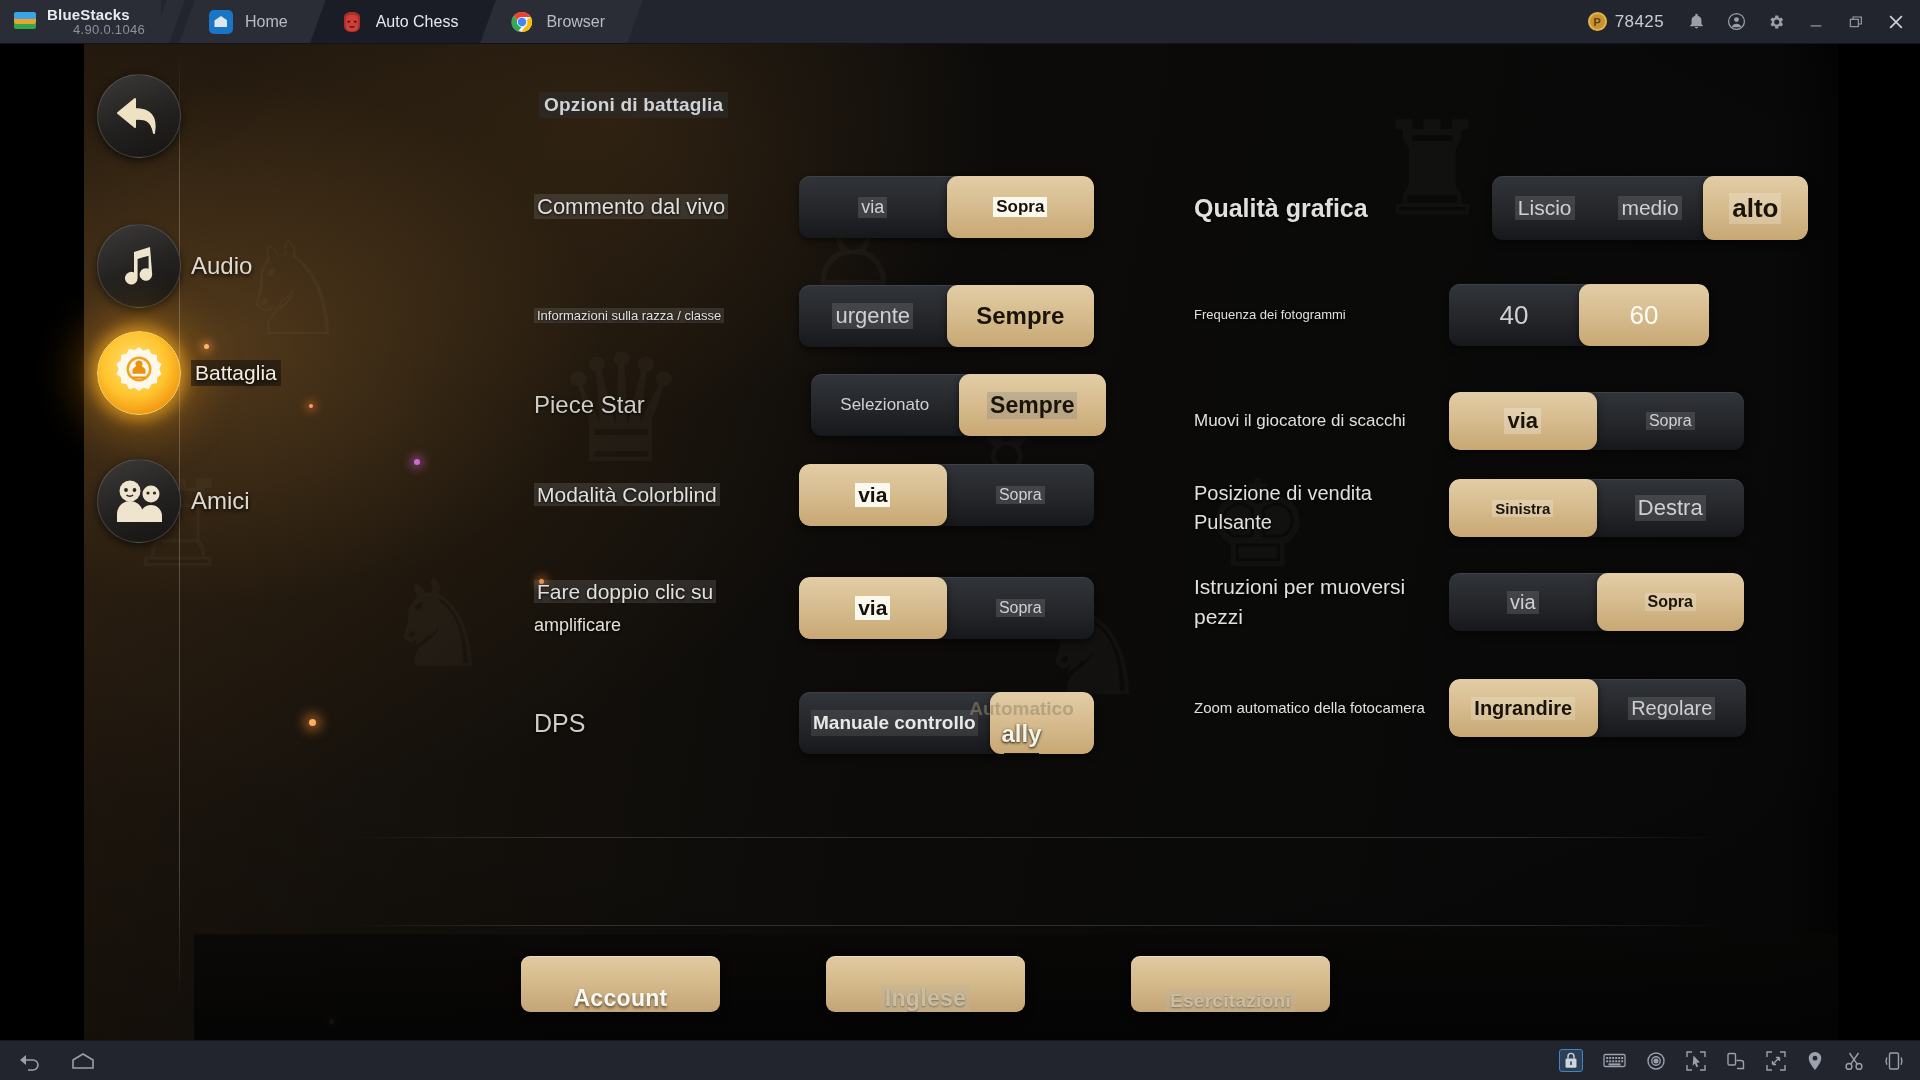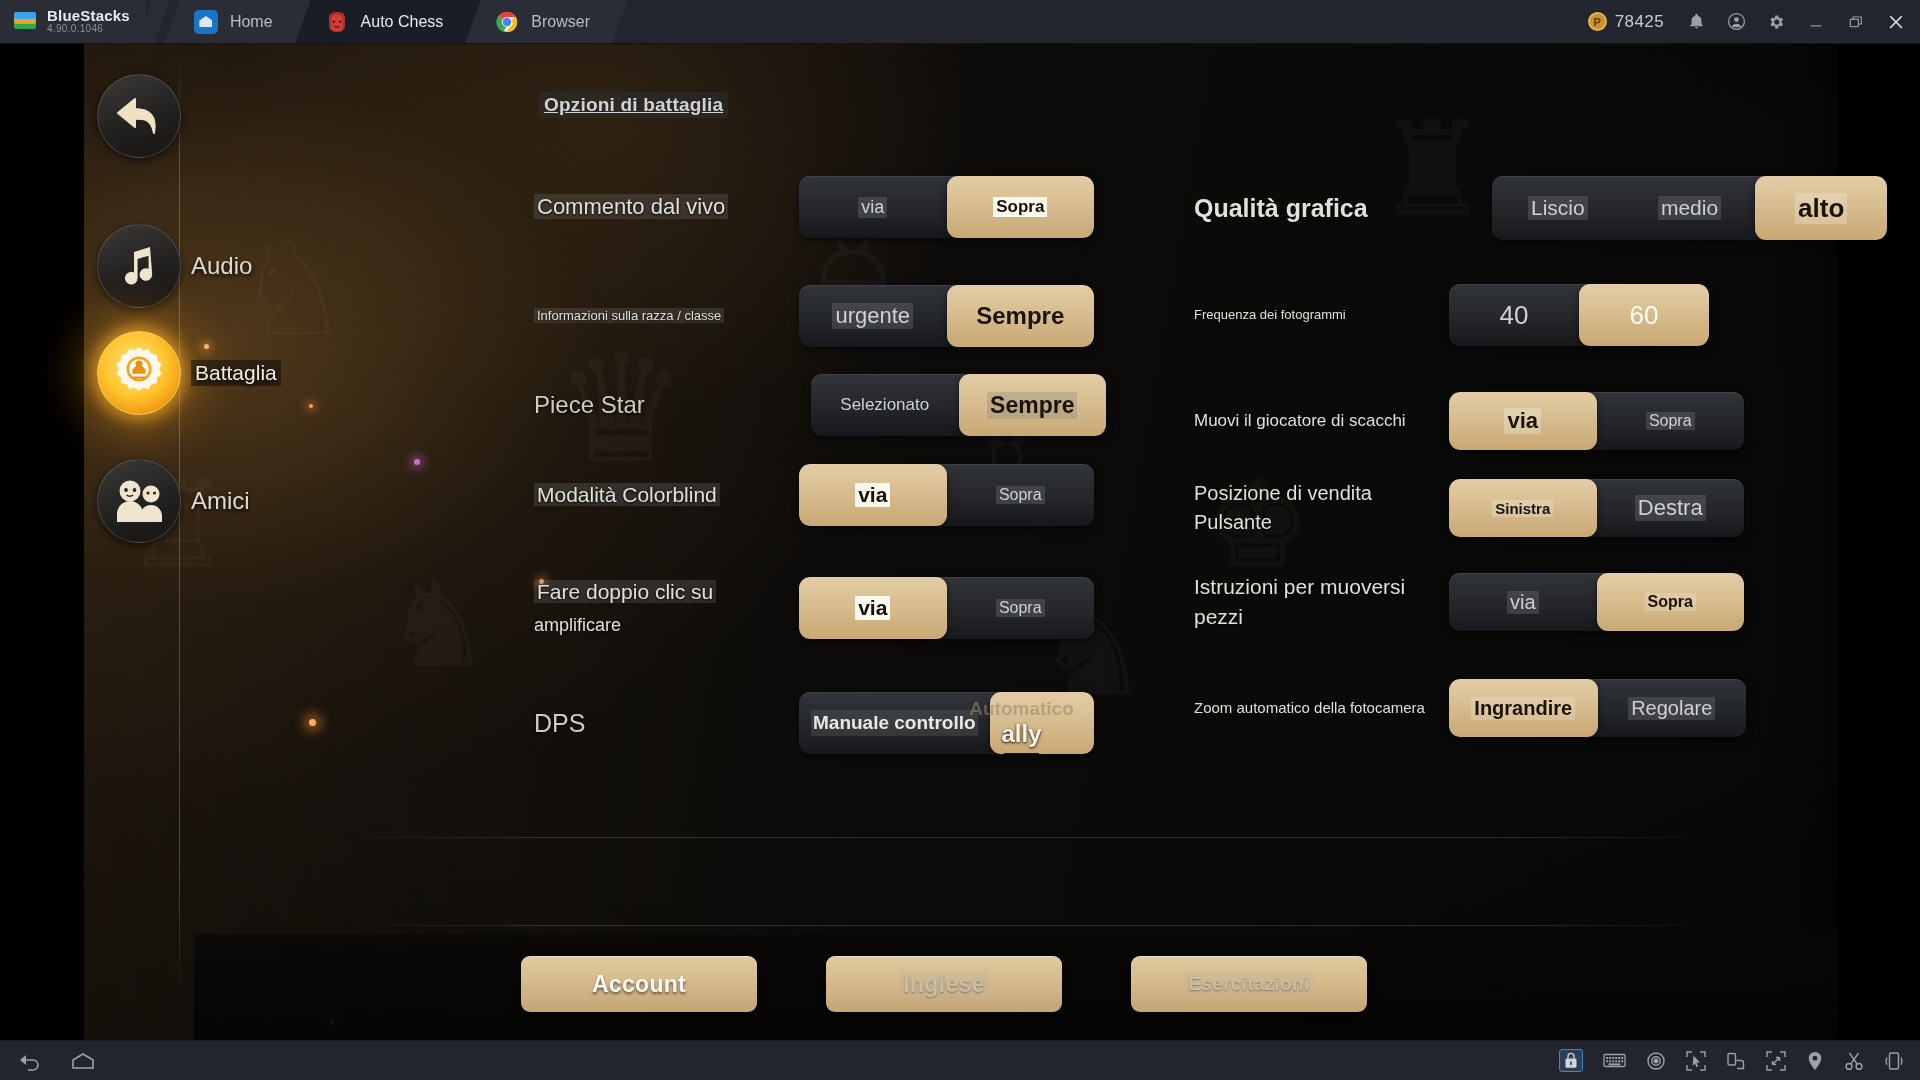--- a/index.html
+++ b/index.html
@@ -16,21 +16,21 @@
     background:#2a2d36; position:relative; }
   .bs-brand:after{ content:""; position:absolute; right:-16px; top:0; bottom:0; width:18px;
     background:#2a2d36; transform:skewX(-20deg); }
   .bs-logo{ width:24px; height:24px; position:relative; }
   .bs-logo i{ position:absolute; left:0; width:22px; height:7px; border-radius:2px; display:block;}
   .bs-logo i:nth-child(1){ top:12px; background:#2fa84f;}
   .bs-logo i:nth-child(2){ top:7px;  background:#e8a32d;}
   .bs-logo i:nth-child(3){ top:2px;  background:#3ba3e8;}
   .bs-brand-txt{ line-height:1.05; }
   .bs-brand-name{ color:#e9eaee; font-size:15px; font-weight:bold; letter-spacing:.2px;}
-  .bs-brand-ver{ color:#8d919c; font-size:10px; letter-spacing:.3px;}
+  .bs-brand-ver{ color:#8d919c; font-size:13px; letter-spacing:.3px;margin-left:26px;}
 
   .bs-tabs{ display:flex; align-items:stretch; margin-left:26px;}
   .bs-tab{ display:flex; align-items:center; gap:12px; padding:0 30px 0 22px;
     position:relative; cursor:default; }
   .bs-tab .skw{ position:absolute; inset:0; transform:skewX(-20deg); z-index:0; border-radius:1px;}
   .bs-tab.inactive .skw{ background:#2a2d36; }
   .bs-tab.active .skw{ background:#1a1d25; }
   .bs-tab > *:not(.skw){ position:relative; z-index:1; }
   .bs-tab-label{ color:#b9bcc6; font-size:16px; }
   .bs-tab.active .bs-tab-label{ color:#e6e8ee; }
@@ -94,21 +94,21 @@
   .nav-item.active .nav-label{ color:#f2ece2; font-size:21px; background:rgba(20,16,12,.55); padding:1px 4px;}
 
   .back-arrow{ width:50px; height:42px; position:relative; }
   .gear-svg{ width:58px; height:58px; }
   .music-svg{ width:46px; height:46px; }
   .friends-svg{ width:56px; height:46px; }
 
   
   #content{ position:absolute; left:110px; top:0; right:0; height:996px; z-index:5;}
   .page-title{ position:absolute; left:345px; top:48px; font-size:19px; color:#cfd3d8;
-    background:rgba(45,45,48,.55); padding:2px 5px; letter-spacing:.2px; font-weight:bold;text-decoration:underline;}
+    background:rgba(45,45,48,.55); padding:2px 5px; letter-spacing:.2px; font-weight:bold;}
 
   .col{ position:absolute; top:90px; }
   #colL{ left:340px; width:600px; }
   #colR{ left:1000px; width:620px; }
 
   .row{ position:absolute; display:flex; align-items:center; }
   .row-label{ color:#e2e0db; line-height:1.28; text-shadow:0 1px 3px #000; }
   .lbl-hl{ background:rgba(120,120,120,.28); padding:0 3px; }
 
   
@@ -128,22 +128,22 @@
   .dps-overlay{ position:absolute; pointer-events:none; }
   .dps-auto{ color:rgba(150,135,112,.55); font-size:19px; font-weight:bold; }
   .dps-ally{ color:#f6f2e6; font-size:24px; font-weight:bold; text-shadow:0 1px 3px #000;}
   .dps-alleato{ font-size:10px; color:#d8d2c6; background:#15110c; padding:0 3px;}
 
   
   .hr{ position:absolute; left:150px; right:110px; height:1px;
        background:linear-gradient(90deg, rgba(255,255,255,0) 0%, rgba(255,255,255,.14) 15%, rgba(255,255,255,.14) 85%, rgba(255,255,255,0) 100%); }
   #btnbar{ position:absolute; left:0; top:890px; width:100%; height:106px;
     background:linear-gradient(180deg, rgba(8,7,6,.72) 0%, rgba(4,4,4,.95) 100%); }
-  .gbtn{ position:absolute; top:22px; width:236px; height:56px; border-radius:9px;
-    display:flex; align-items:center; justify-content:center;
+  .gbtn{ position:absolute; top:22px; width:199px; height:56px; border-radius:9px;
+    display:flex; align-items:flex-end; justify-content:center;
     background:linear-gradient(180deg,#e0c79e 0%, #d2b established 40%, #c2a477 100%);
     background:linear-gradient(180deg,#e2caa1 0%, #d5bb8c 45%, #c3a577 100%);
     box-shadow:0 3px 8px rgba(0,0,0,.6), inset 0 1px 0 rgba(255,255,255,.35);}
   .gbtn span{ font-size:23px; font-weight:bold; letter-spacing:.3px;}
   .gbtn.primary span{ color:#fbf8f1; text-shadow:0 2px 3px rgba(0,0,0,.55); }
   .gbtn.dim span{ color:#c9bda4; background:rgba(190,180,160,.30); padding:0 4px;
     text-shadow:0 1px 2px rgba(0,0,0,.35); }
 
   
   #bs-bottom{ position:absolute; left:0; top:1040px; width:1920px; height:40px;
@@ -422,21 +422,21 @@
           </div>
         </div>
       </div>
 
       <div class="col" id="colR">
 
         <div class="row" style="left:0; top:42px;gap:43px;">
           <div class="row-label" style="width:255px; font-size:25px; font-weight:bold;">
             <span>Qualità grafica</span>
           </div>
-          <div class="seg" style="width:395px; height:64px;">
+          <div class="seg" style="width:316px; height:64px;">
             <div class="seg-btn" style="flex:1; font-size:21px;">
                 <span class="ghl-d">Liscio</span>
               </div>
             <div class="seg-btn" style="flex:1; font-size:21px;">
                 <span class="ghl-d">medio</span>
               </div>
             <div class="seg-btn sel" style="flex:1; font-size:26px;">
                 <span class="ghl-d" style="background:rgba(255,255,255,.22);">alto</span>
               </div>
           </div>

